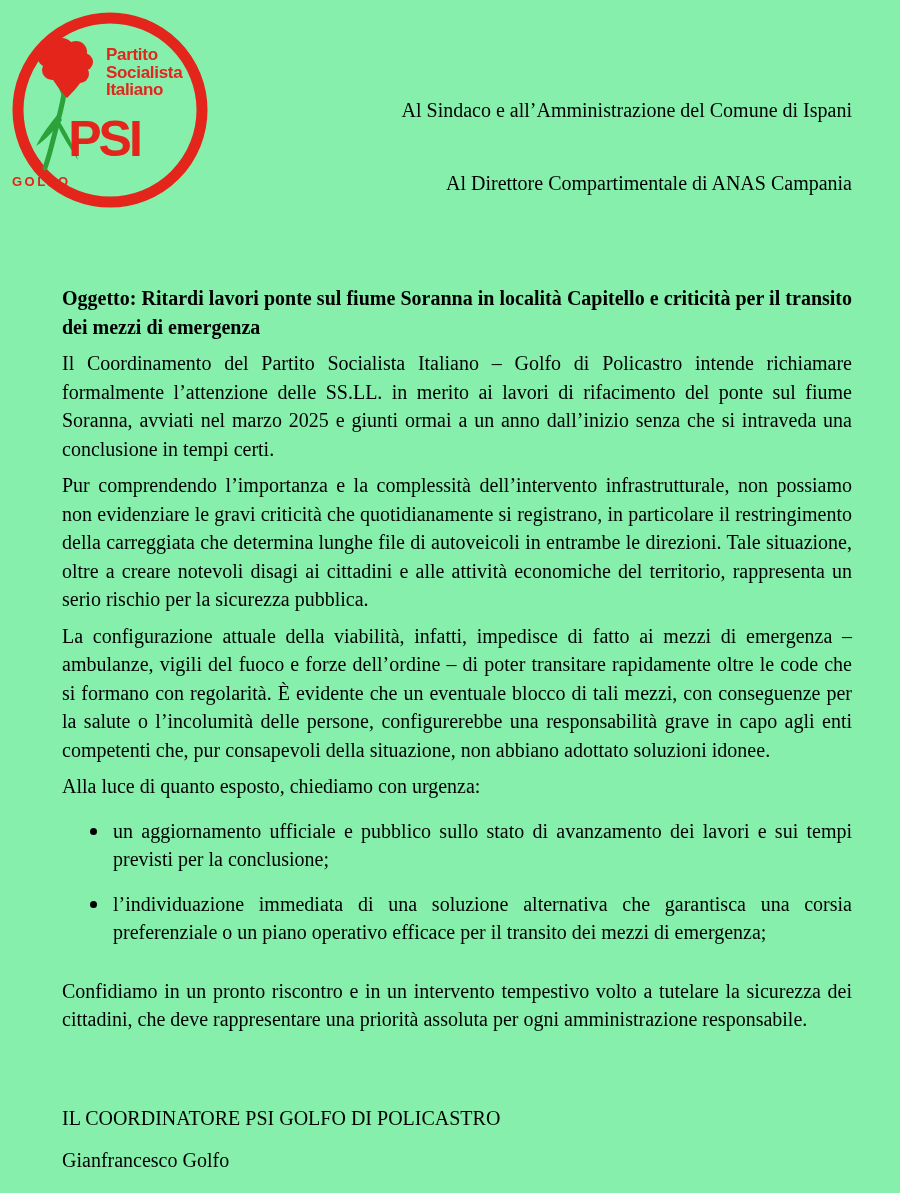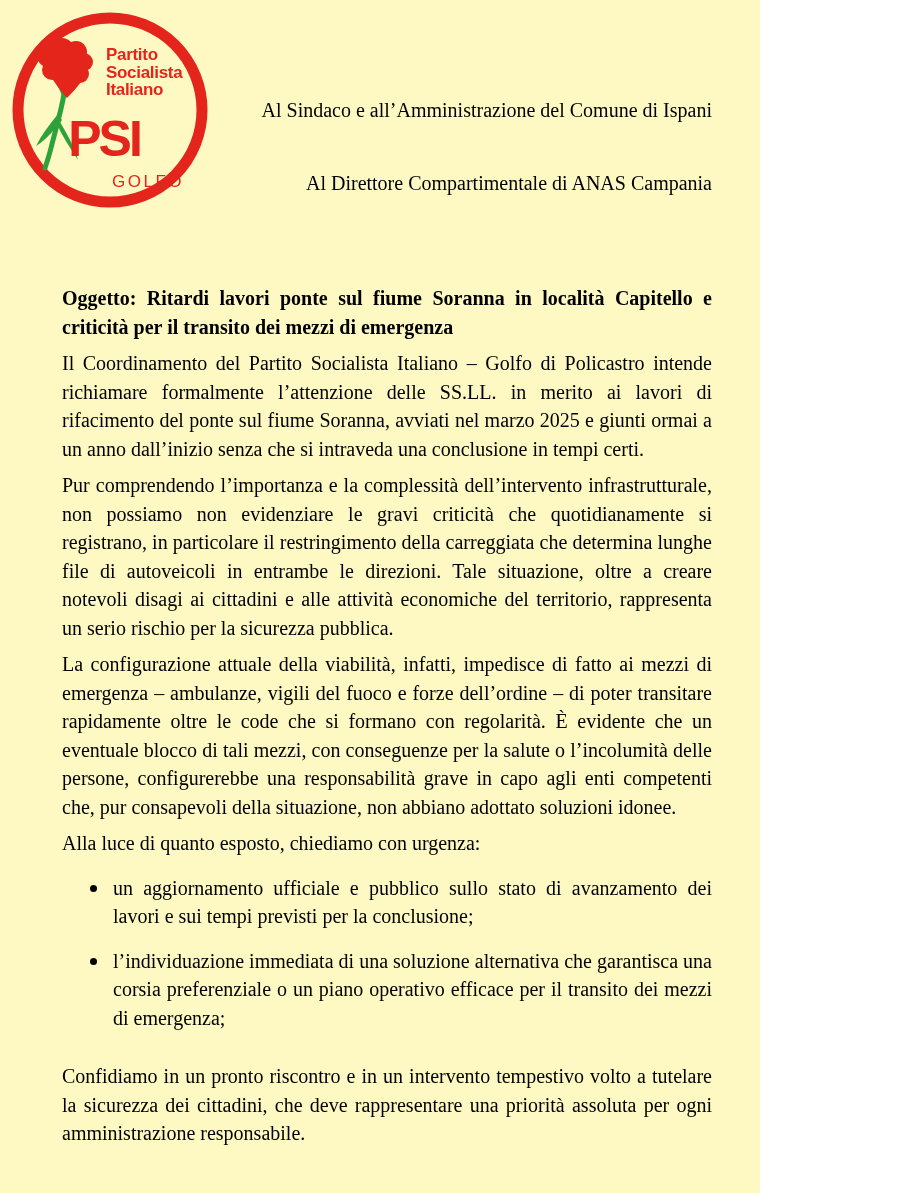--- a/index.html
+++ b/index.html
@@ -1,20 +1,20 @@
 <!DOCTYPE html>
 <html style="--psi-red: #e3251c; --psi-green: #2ea23a;"><head>
 <meta charset="utf-8">
 <style>
   html, body { margin: 0; padding: 0; background: #ffffff; }
   .page {
     position: relative;
-    width: 760px;
+    width: 900px;
     height: 1193px;
-    background: #fef9c3;
+    background: #86efac;
     font-family: "Liberation Serif", "DejaVu Serif", serif;
     font-size: 20px;
     line-height: 28.5px;
     color: #000000;
     overflow: hidden;
   }
 
   
   .logo {
     position: absolute;
@@ -46,24 +46,24 @@
     font-weight: bold;
     font-size: 50px;
     line-height: 78px;
     letter-spacing: -3px;
   }
   .region {
     position: absolute;
     left: 0;
     right: 24px;
     top: 160px;
-    text-align: right;
+    text-align: left;
     color: var(--psi-red, #e3251c);
-    font-weight: normal;
-    font-size: 17px;
+    font-weight: bold;
+    font-size: 13px;
     line-height: 19px;
     letter-spacing: 2.5px;
   }
 
   
   .addressees { padding: 96px 48px 0 62px; text-align: right; }
   .addressee { margin: 0; }
   .addressee + .addressee { margin-top: 44px; }
 
   

